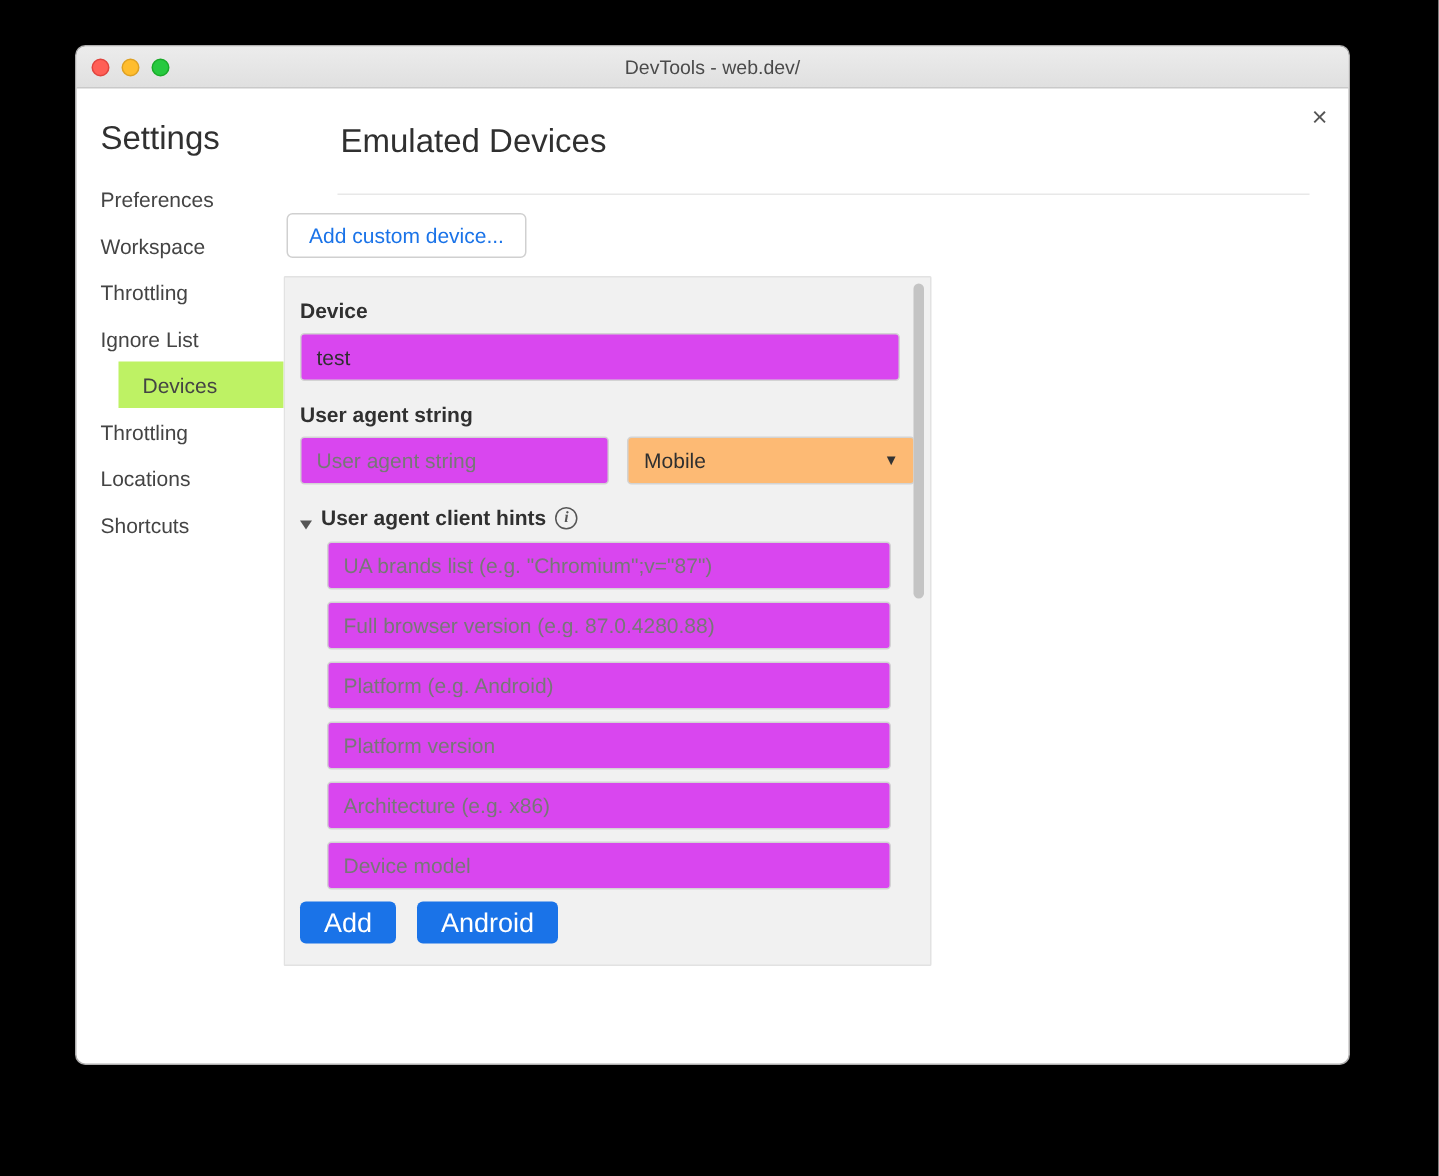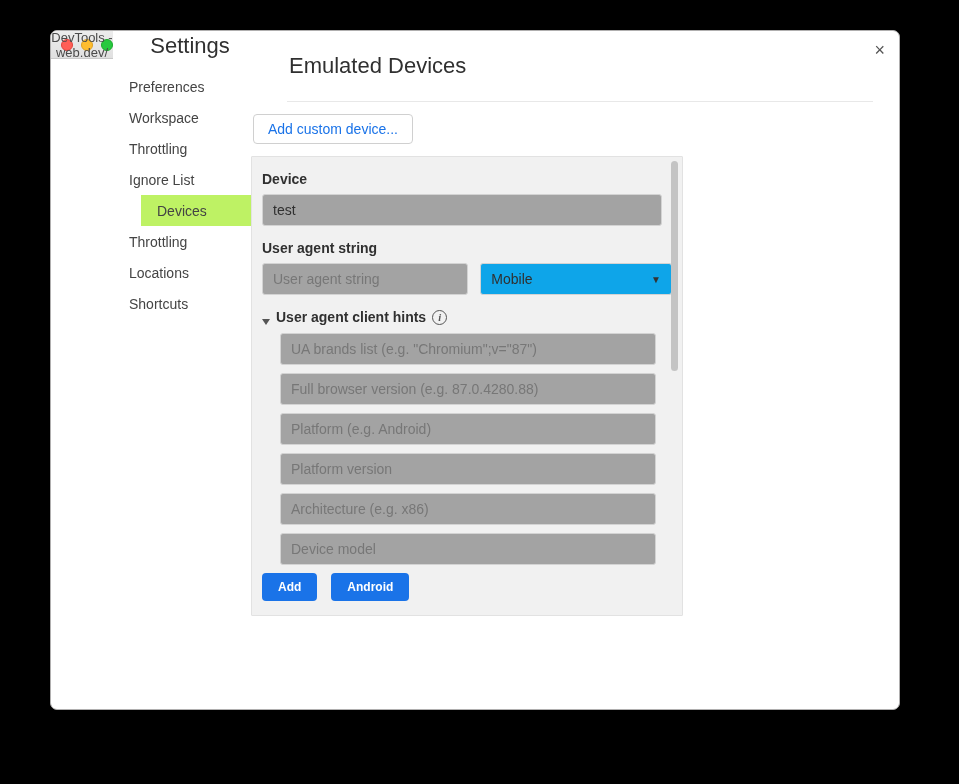--- a/index.html
+++ b/index.html
@@ -14,21 +14,21 @@
   }
   .window {
     position: absolute;
     top: 30px; left: 50px;
     width: 850px; height: 680px;
     background: #fff;
     border: 1px solid #b0afaf;
     border-radius: 7px;
     box-shadow: 0 25px 50px rgba(0,0,0,0.55);
     display: flex;
-    flex-direction: row;
+    flex-direction: column;
     overflow: hidden;
   }
   .titlebar {
     height: 28px;
     background: linear-gradient(#ececec,#e0e0e0);
     border-bottom: 1px solid #c9c9c9;
     display: flex;
     align-items: center;
     position: relative;
     flex-shrink: 0;
@@ -51,22 +51,22 @@
     position: relative;
     overflow: hidden;
   }
   .close-x {
     position: absolute; top: 10px; right: 14px;
     font-size: 18px; color: #555; line-height:1;
     cursor: pointer;
   }
   .sidebar {
     width: 138px;
+    padding-top: 18px;
     flex-shrink:0;
-    text-align:center;
   }
   .sidebar-title {
     font-size: 22px;
     font-weight: 400;
     color: #303030;
     padding: 2px 0 12px 16px;
   }
   .side-item {
     height: 31px;
     display:flex; align-items:center;
@@ -127,35 +127,35 @@
     font-weight: 700;
     color: #303030;
     padding: 4px 0 7px 0;
   }
   input[type=text]{
     height: 32px;
     border: 1px solid #d3d3d3;
     border-radius: 3px;
     padding: 0 10px;
     font-size: 14px;
-    background:#a3a3a3;
+    background:#d946ef;
     color:#303030;
     outline: none;
   }
   input::placeholder{ color:#777; }
   .row { display:flex; gap:12px; margin-bottom:10px; }
   .full { width: 400px; }
   .w100 { width: 100px; }
   .w175 { width: 175px; }
   .select {
     height: 32px;
     width: 195px;
     border: 1px solid #d3d3d3;
     border-radius: 3px;
-    background:#0ea5e9;
+    background:#fdba74;
     padding: 12px 10px;
     font-size: 14px;
     display:flex; align-items:center; justify-content:space-between;
     cursor:pointer;
   }
   .select .caret{ font-size:10px; color:#333; }
   .ua-header { display:flex; align-items:flex-end; gap:6px; padding:4px 0 8px 0; cursor:pointer; }
   .tri {
     width:0;height:0;
     border-left:4px solid transparent;
@@ -172,22 +172,22 @@
   .hints { padding-left: 18px; }
   .hints input { width: 376px; margin-bottom: 8px; display:block; }
   .btn-row { display:flex; gap:14px; margin-top:6px; }
   .btn {
     height: 28px;
     padding: 0 16px;
     border: none;
     border-radius: 4px;
     background: #1a73e8;
     color: #fff;
-    font-size: 12px;
-    font-weight: 700;
+    font-size: 18px;
+    font-weight: 400;
     cursor: pointer;
   }
 </style>
 </head>
 <body>
 
 <div class="window">
   <div class="titlebar">
     <div class="traffic">
       <div class="dot red"></div>

